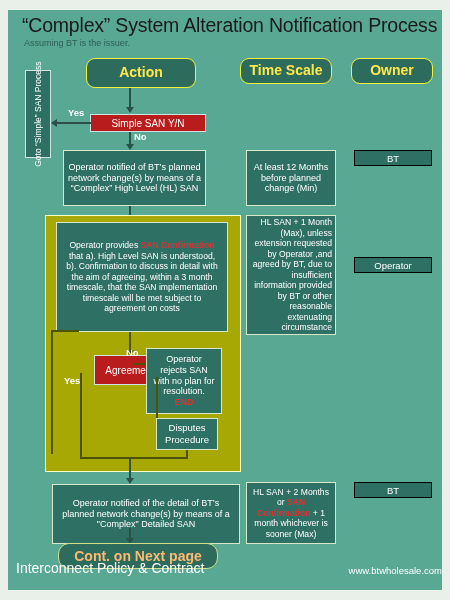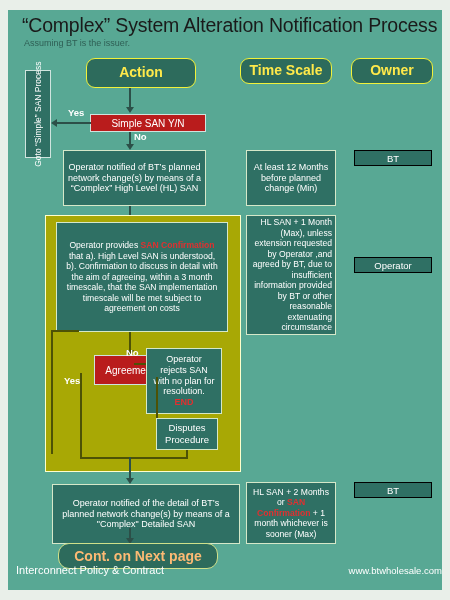--- a/index.html
+++ b/index.html
@@ -90,21 +90,21 @@
   .arw{position:absolute;width:0;height:0;}
   .arw.down{border-left:4px solid transparent;border-right:4px solid transparent;border-top:6px solid #2c4f48;}
   .arw.left{border-top:4px solid transparent;border-bottom:4px solid transparent;border-right:6px solid #2c4f48;}
   .arw.downolv{border-left:4px solid transparent;border-right:4px solid transparent;border-top:6px solid #4d5206;}
   .arw.rightolv{border-top:4px solid transparent;border-bottom:4px solid transparent;border-left:6px solid #4d5206;}
 
   
   .elabel{position:absolute;color:#ffffff;font-size:9.5px;font-weight:bold;}
 
   
-  .foot-left{position:absolute;left:8px;bottom:14px;color:#ffffff;font-size:11px;}
+  .foot-left{position:absolute;left:8px;bottom:14px;color:#ffffff;font-size:14px;}
   .foot-right{position:absolute;right:0;bottom:14px;color:#ffffff;font-size:9.5px;}
 </style>
 </head>
 <body>
 
 <div id="slide">
 
   <div class="title">“Complex” System Alteration Notification Process</div>
   <div class="subtitle">Assuming BT is the issuer.</div>
 

